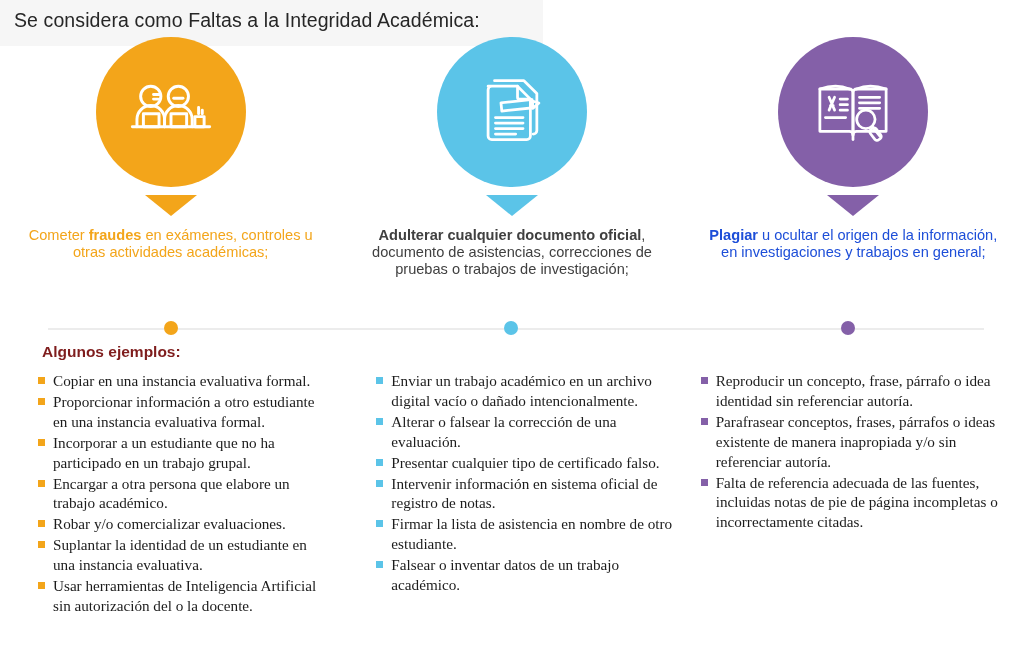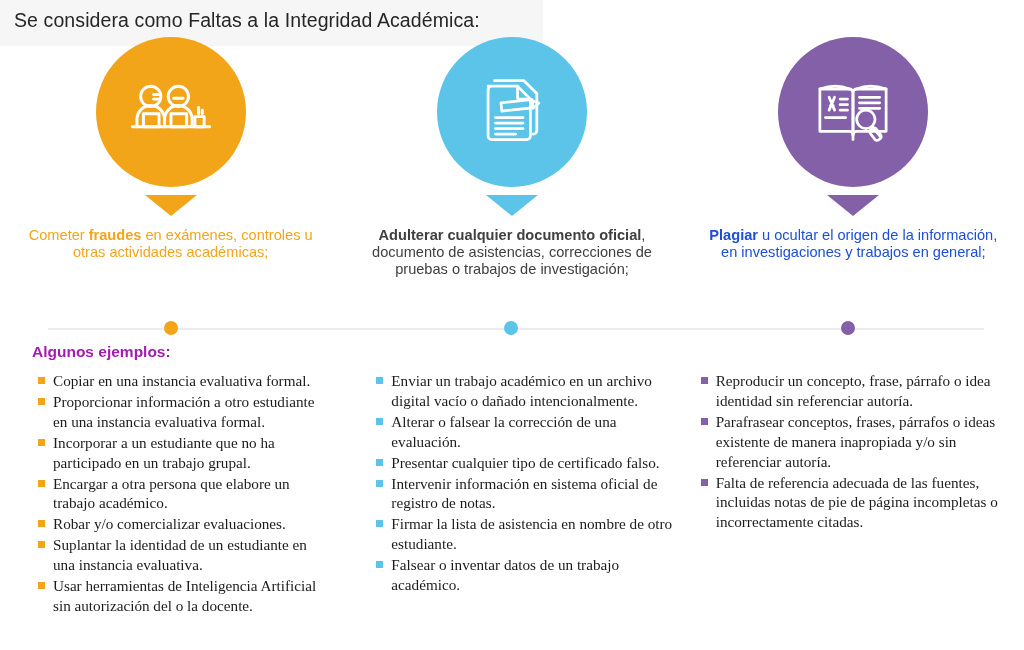--- a/index.html
+++ b/index.html
@@ -74,24 +74,24 @@
   }
   .dot {
     position: absolute;
     width: 14px; height: 14px;
     border-radius: 50%;
     top: 321px;
   }
 
   .examples-title {
     position: absolute;
-    left: 32px; top: 343px;
+    left: 42px; top: 343px;
     font-size: 15.5px;
     font-weight: bold;
-    color: #a21caf;
+    color: #7f1d1d;
   }
 
   
   .lists {
     position: absolute;
     left: 0; top: 371px;
     width: 1024px;
     display: flex;
   }
   .list-col { width: 341.33px; padding-left: 38px; padding-right: 10px; }

